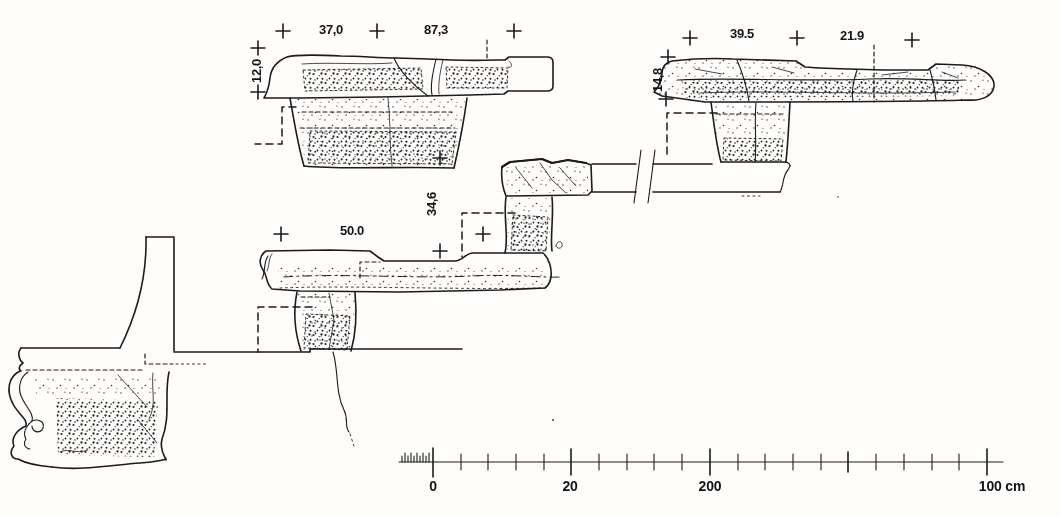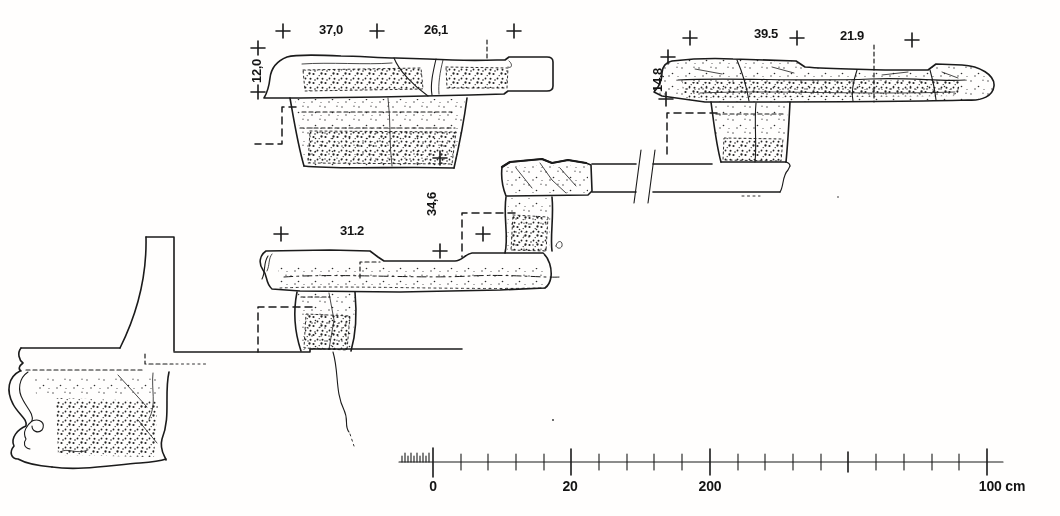--- a/index.html
+++ b/index.html
@@ -208,26 +208,26 @@
     <path d="M433,448V477 M571,449V475 M710,449V475 M848,452V472 M987,449V475"></path>
   </g>
 
   <g>
     <circle class="speck" cx="553" cy="420" r="0.9"></circle>
     <circle class="speck" cx="838" cy="197" r="0.8"></circle>
   </g>
 </svg>
 
 <div class="dim" style="left:331px;top:29px">37,0</div>
-<div class="dim" style="left:436px;top:29px">26,1</div>
+<div class="dim" style="left:436px;top:29px">87,3</div>
 <div class="dim rot" style="left:256px;top:71px">12,0</div>
-<div class="dim" style="left:766px;top:33px">39.5</div>
+<div class="dim" style="left:742px;top:33px">39.5</div>
 <div class="dim" style="left:852px;top:35px">21.9</div>
 <div class="dim rot" style="left:657px;top:80px">14,8</div>
-<div class="dim" style="left:352px;top:230px">31.2</div>
+<div class="dim" style="left:352px;top:230px">50.0</div>
 <div class="dim rot" style="left:431px;top:204px">34,6</div>
 
 <div class="tick-label" style="left:433px;top:486px">0</div>
 <div class="tick-label" style="left:570px;top:486px">20</div>
 <div class="tick-label" style="left:710px;top:486px">200</div>
 <div class="tick-label" style="left:1002px;top:486px">100 cm</div>
 
 </div>
 
 </body></html>

